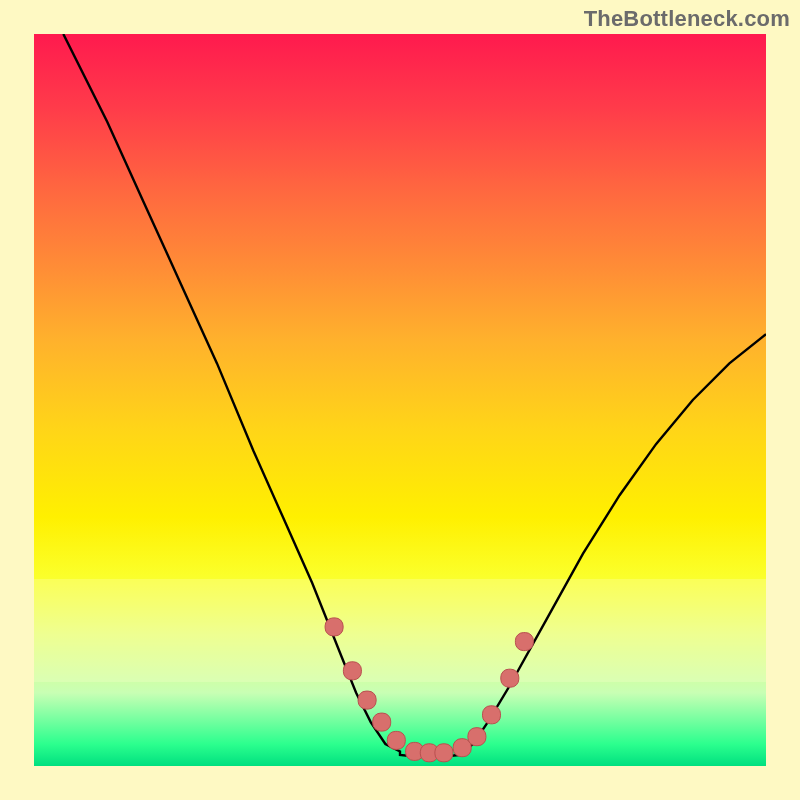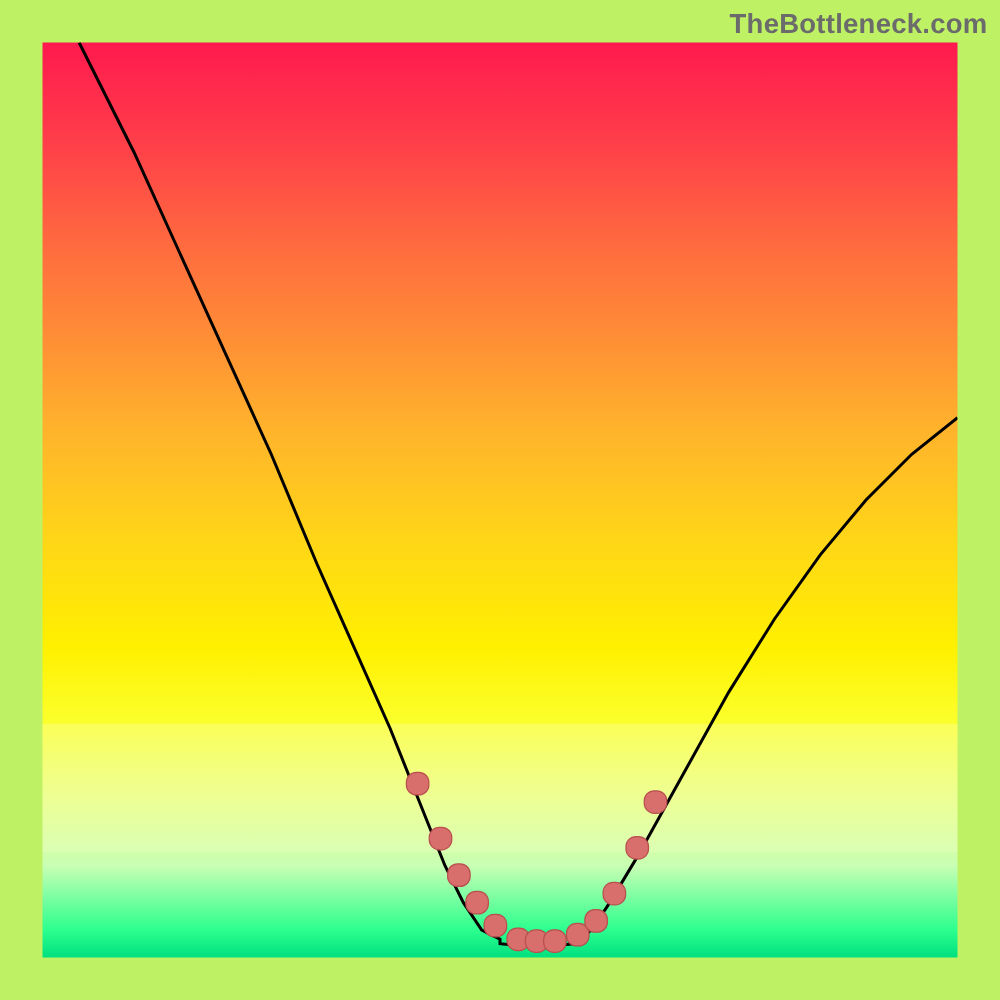--- a/index.html
+++ b/index.html
@@ -7,21 +7,21 @@
     padding: 0;
     width: 800px;
     height: 800px;
     background: #000;
     overflow: hidden;
   }
   .stage {
     position: relative;
     width: 800px;
     height: 800px;
-    background: #bef264;
+    background: #fef9c3;
   }
   .plot {
     position: absolute;
     left: 34px;
     top: 34px;
     width: 732px;
     height: 732px;
     background: linear-gradient(to bottom,
       #ff1a4e 0%,
       #ff3b4a 10%,

